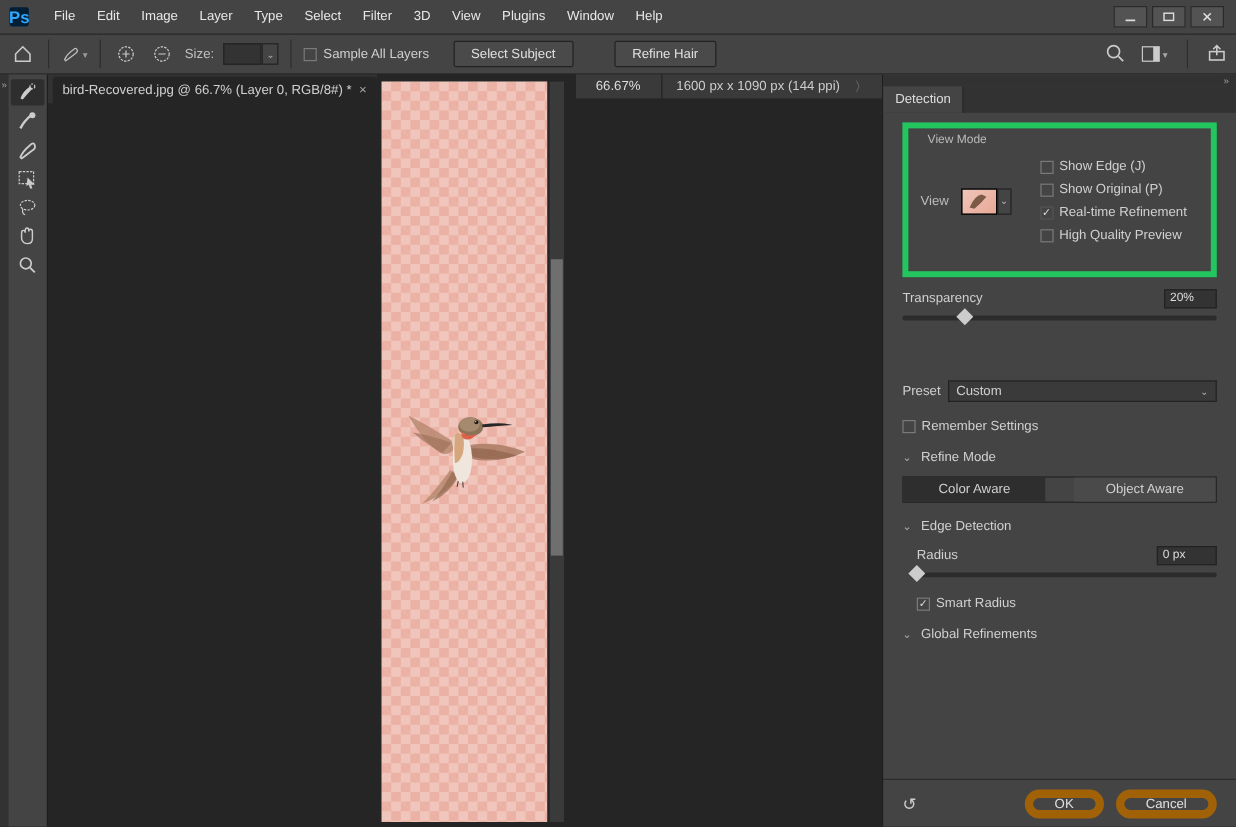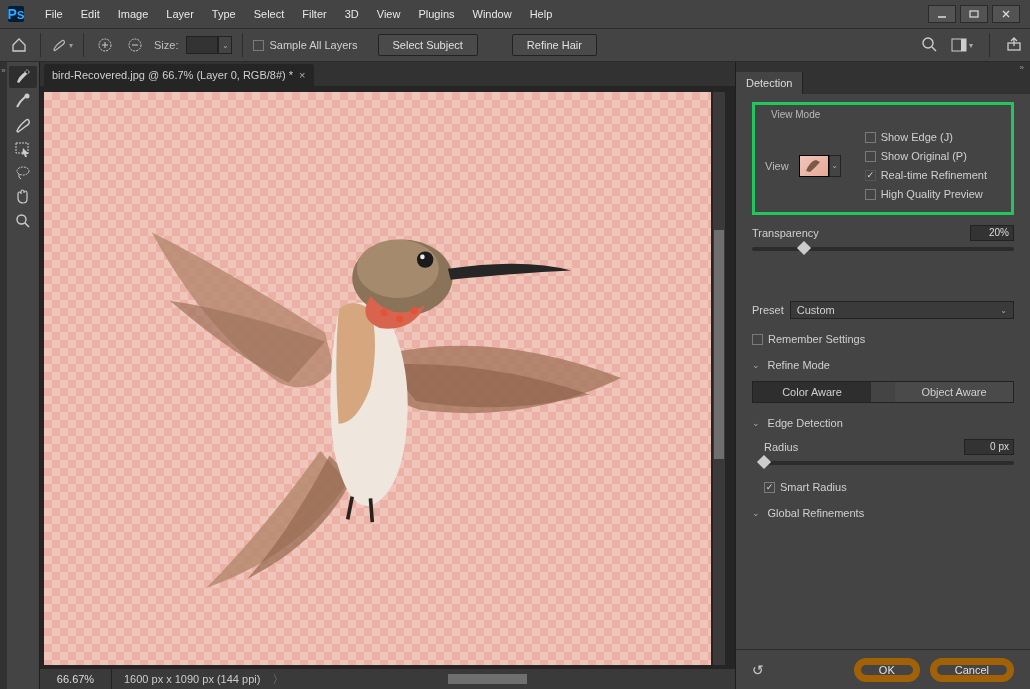--- a/index.html
+++ b/index.html
@@ -19,54 +19,54 @@
 .checkbox { width: 11px; height: 11px; border: 1px solid #7a7a7a; margin-right: 5px; display: inline-flex; align-items: center; justify-content: center; }
 .checkbox.checked::after { content: "✓"; color: #ddd; font-size: 9px; }
 .btn-pill { height: 22px; padding: 0 14px; border: 1px solid #222; background: #4a4a4a; border-radius: 2px; display: flex; align-items: center; color: #e0e0e0; }
 .options-right { margin-left: auto; display: flex; align-items: center; gap: 14px; }
 .main-row { flex: 1; display: flex; background: #252525; min-height: 0; }
 .grip { width: 7px; background: #323232; display: flex; align-items: flex-start; justify-content: center; padding-top: 4px; }
 .grip::before { content: "»"; color: #999; font-size: 8px; }
 .toolbar { width: 33px; background: #444444; border-right: 1px solid #1e1e1e; display: flex; flex-direction: column; padding: 4px 2px; gap: 2px; }
 .tool-btn { width: 28px; height: 22px; display: flex; align-items: center; justify-content: center; border-radius: 2px; }
 .tool-btn.active { background: #2e2e2e; }
-.doc-area { flex: 1; display: flex; flex-direction: column; background: #252525; min-width: 0; }
+.doc-area { flex: 1; display: flex; flex-direction: row; background: #252525; min-width: 0; }
 .tab-bar { height: 24px; background: #323232; display: flex; align-items: flex-end; padding-left: 4px; }
 .doc-tab { height: 22px; background: #252525; padding: 0 8px; display: flex; align-items: center; gap: 6px; border-top-left-radius: 3px; border-top-right-radius: 3px; color: #ddd; }
 .tab-close { color: #aaa; }
 .canvas-wrap { flex: 1; position: relative; padding: 6px 10px 4px 4px; display: flex; min-height: 0; }
 .canvas { flex: 1; background: #b8b8b8; position: relative; overflow: hidden; }
 .checker { position: absolute; inset: 0; background-image: linear-gradient(45deg,#ebb1a4 25%,transparent 25%,transparent 75%,#ebb1a4 75%),linear-gradient(45deg,#ebb1a4 25%,transparent 25%,transparent 75%,#ebb1a4 75%); background-size: 16px 16px; background-position: 0 0, 8px 8px; background-color: #f0c5bb; }
 .bird { position: absolute; left: 8%; top: 6%; width: 82%; height: 88%; }
 .scroll-v { width: 12px; background: #3a3a3a; margin-left: 2px; position: relative; }
 .scroll-v .thumb { position: absolute; left: 1px; right: 1px; top: 24%; height: 40%; background: #6f6f6f; }
 .scroll-h-row { height: 20px; display: flex; align-items: center; background: #3a3a3a; }
 .zoom-box { width: 72px; text-align: center; color: #ddd; border-right: 1px solid #222; line-height: 20px; }
 .dim-box { padding: 0 12px; color: #ccc; }
 .scroll-h { flex: 1; position: relative; height: 12px; background: #3a3a3a; margin: 0 6px; }
 .scroll-h .thumb { position: absolute; top: 1px; bottom: 1px; left: 36%; width: 18%; background: #6f6f6f; }
 .panel-col { width: 295px; background: #444444; display: flex; flex-direction: column; border-left: 1px solid #1e1e1e; }
 .panel-grip { height: 10px; background: #323232; display:flex; justify-content:flex-end; align-items:center; padding-right:6px;}
 .panel-grip::before{content:"»"; color:#999; font-size:8px;}
 .panel-tab { height: 22px; display: flex; align-items: center; }
 .panel-tab-label { background: #444444; height: 22px; padding: 0 10px; display: flex; align-items: center; font-weight: 500; color: #ddd; border-right:1px solid #222;}
 .panel-body { flex: 1; overflow: hidden; padding: 8px 16px; display: flex; flex-direction: column; gap: 10px; }
-.fieldset { border: 3px solid #22c55e; padding: 26px 10px 12px 10px; position: relative; }
+.fieldset { border: 5px solid #22c55e; padding: 26px 10px 24px 10px; position: relative; }
 .fieldset-title { position: absolute; top: 4px; left: 16px; color: #bbb; font-size: 10px; }
 .view-row { display: flex; align-items: center; gap: 10px; }
 .view-label { color: #bbb; }
 .view-swatch { width: 30px; height: 22px; background: linear-gradient(135deg,#f0c5bb,#e8a896); border: 1px solid #000; display:flex; align-items:center; justify-content:center; }
 .view-dd { width: 12px; height: 22px; border:1px solid #222; display:flex; align-items:center; justify-content:center;}
 .check-list { display: flex; flex-direction: column; gap: 7px; }
 .check-item { display: flex; align-items: center; color: #ccc; }
 .check-item.disabled { color: #777; }
 .slider-row { display: flex; align-items: center; justify-content: space-between; }
 .slider-track { height: 4px; background: #2c2c2c; position: relative; margin-top: 6px; border-radius:2px;}
 .slider-handle { position: absolute; top: -4px; width: 10px; height: 10px; background: #ccc; transform: translateX(-50%) rotate(45deg); }
-.value-box { min-width: 44px; height: 16px; background: #333; border: 1px solid #222; text-align: right; padding: 0 4px; line-height: 14px; font-size: 10px; color:#ddd;}
+.value-box { min-width: 44px; height: 16px; background: #333; border: 1px solid #222; text-align: left; padding: 0 4px; line-height: 14px; font-size: 10px; color:#ddd;}
 .preset-row { display: flex; align-items: center; gap: 6px; }
 .preset-dd { flex: 1; height: 18px; background: #3a3a3a; border: 1px solid #222; display: flex; align-items: center; padding: 0 6px; justify-content: space-between; }
 .section-header { display: flex; align-items: center; gap: 8px; color: #bbb; margin-top: 4px; }
 .chev { color: #aaa; font-size: 9px;}
 .toggle-group { display: flex; height: 22px; border: 1px solid #222; gap: 24px; }
 .toggle-btn { flex: 1; display: flex; align-items: center; justify-content: center; background: #4a4a4a; }
 .toggle-btn.active { background: #2e2e2e; }
 .panel-footer { height: 40px; display: flex; align-items: center; padding: 0 16px; gap: 10px; border-top: 1px solid #2c2c2c; }
 .reset-icon { color: #ccc; font-size: 14px; }
 .footer-spacer { flex: 1; }

